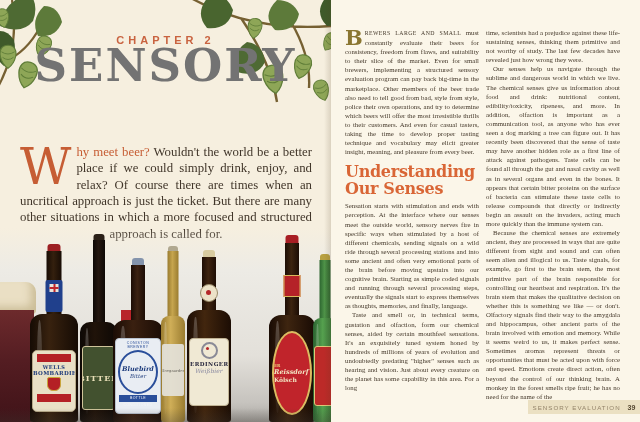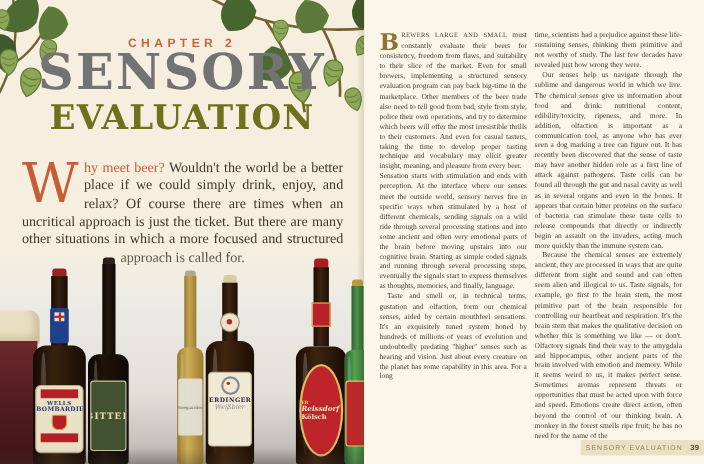--- a/index.html
+++ b/index.html
@@ -180,21 +180,20 @@
       <path d="M66,50 q-18,12 -10,30 q20,6 28,-10 q-2,-18 -18,-20z" fill="#4e6a33"></path>
       <use href="#cone" transform="translate(92,84) scale(1.35) rotate(-10)"></use>
       <use href="#cone" transform="translate(122,72) scale(1.15) rotate(16)"></use>
       <use href="#cone" transform="translate(140,96) scale(1.0) rotate(-18)"></use>
       <use href="#cone" transform="translate(74,34) scale(0.95) rotate(8)"></use>
       <use href="#cone" transform="translate(150,48) scale(0.9) rotate(30)"></use>
     </svg>
 
     <div class="chapter">CHAPTER 2</div>
     <div class="title1">SENSORY</div>
-    <div class="title2">EVALUATION</div>
 
     <p class="intro"><span class="dropcap-w">W</span><span class="lead-orange">hy meet beer?</span><span> Wouldn't the world be a better place if we could simply drink, enjoy, and relax? Of course there are times when an uncritical approach is just the ticket. But there are many other situations in which a more focused and structured approach is called for.</span></p>
 
     <div class="photo">
 
       <div class="glass">
         <div class="foam"></div>
         <div class="beer"></div>
       </div>
 
@@ -216,20 +215,34 @@
 
       <div class="bottle b-bit">
         <div class="bcap"></div>
         <div class="bneck"></div>
         <div class="bbody"></div>
         <div class="blabel">
             <span>BITTER</span>
           </div>
       </div>
 
+      <div class="bottle b-blu">
+        <div class="bcap"></div>
+        <div class="bneck"></div>
+        <div class="redtag"></div>
+        <div class="bbody"></div>
+        <div class="blabel">
+          <div class="arch">CONISTON BREWERY</div>
+          <div class="oval">
+            <div class="blu1">Bluebird</div>
+            <div class="blu2">Bitter</div>
+          </div>
+          <div class="bluband">BOTTLE CONDITIONED</div>
+        </div>
+      </div>
 
       <div class="bottle b-hoe">
         <div class="bcap"></div>
         <div class="bneck"></div>
         <div class="bbody"></div>
         <div class="blabel">
             <span>Hoegaarden</span>
           </div>
       </div>
 
@@ -267,20 +280,21 @@
 
     </div>
   </div>
 
   <div class="gutter"></div>
 
   <div class="page-right">
 
     <div class="col col1">
       <p class="para"><span class="dropcap-b">B</span><span class="sc">REWERS LARGE AND SMALL</span><span> must constantly evaluate their beers for consistency, freedom from flaws, and suitability to their slice of the market. Even for small brewers, implementing a structured sensory evaluation program can pay back big-time in the marketplace. Other members of the beer trade also need to tell good from bad, style from style, police their own operations, and try to determine which beers will offer the most irresistible thrills to their customers. And even for casual tasters, taking the time to develop proper tasting technique and vocabulary may elicit greater insight, meaning, and pleasure from every beer.</span></p>
+      <h2 class="section-heading">Understanding Our Senses</h2>
       <p class="para">Sensation starts with stimulation and ends with perception. At the interface where our senses meet the outside world, sensory nerves fire in specific ways when stimulated by a host of different chemicals, sending signals on a wild ride through several processing stations and into some ancient and often very emotional parts of the brain before moving upstairs into our cognitive brain. Starting as simple coded signals and running through several processing steps, eventually the signals start to express themselves as thoughts, memories, and finally, language.</p>
       <p class="para indent">Taste and smell or, in technical terms, gustation and olfaction, form our chemical senses, aided by certain mouthfeel sensations. It's an exquisitely tuned system honed by hundreds of millions of years of evolution and undoubtedly predating "higher" senses such as hearing and vision. Just about every creature on the planet has some capability in this area. For a long</p>
     </div>
 
     <div class="col col2">
       <p class="para">time, scientists had a prejudice against these life-sustaining senses, thinking them primitive and not worthy of study. The last few decades have revealed just how wrong they were.</p>
       <p class="para indent">Our senses help us navigate through the sublime and dangerous world in which we live. The chemical senses give us information about food and drink: nutritional content, edibility/toxicity, ripeness, and more. In addition, olfaction is important as a communication tool, as anyone who has ever seen a dog marking a tree can figure out. It has recently been discovered that the sense of taste may have another hidden role as a first line of attack against pathogens. Taste cells can be found all through the gut and nasal cavity as well as in several organs and even in the bones. It appears that certain bitter proteins on the surface of bacteria can stimulate these taste cells to release compounds that directly or indirectly begin an assault on the invaders, acting much more quickly than the immune system can.</p>
       <p class="para indent">Because the chemical senses are extremely ancient, they are processed in ways that are quite different from sight and sound and can often seem alien and illogical to us. Taste signals, for example, go first to the brain stem, the most primitive part of the brain responsible for controlling our heartbeat and respiration. It's the brain stem that makes the qualitative decision on whether this is something we like — or don't. Olfactory signals find their way to the amygdala and hippocampus, other ancient parts of the brain involved with emotion and memory. While it seems weird to us, it makes perfect sense. Sometimes aromas represent threats or opportunities that must be acted upon with force and speed. Emotions create direct action, often beyond the control of our thinking brain. A monkey in the forest smells ripe fruit; he has no need for the name of the</p>
     </div>
 

